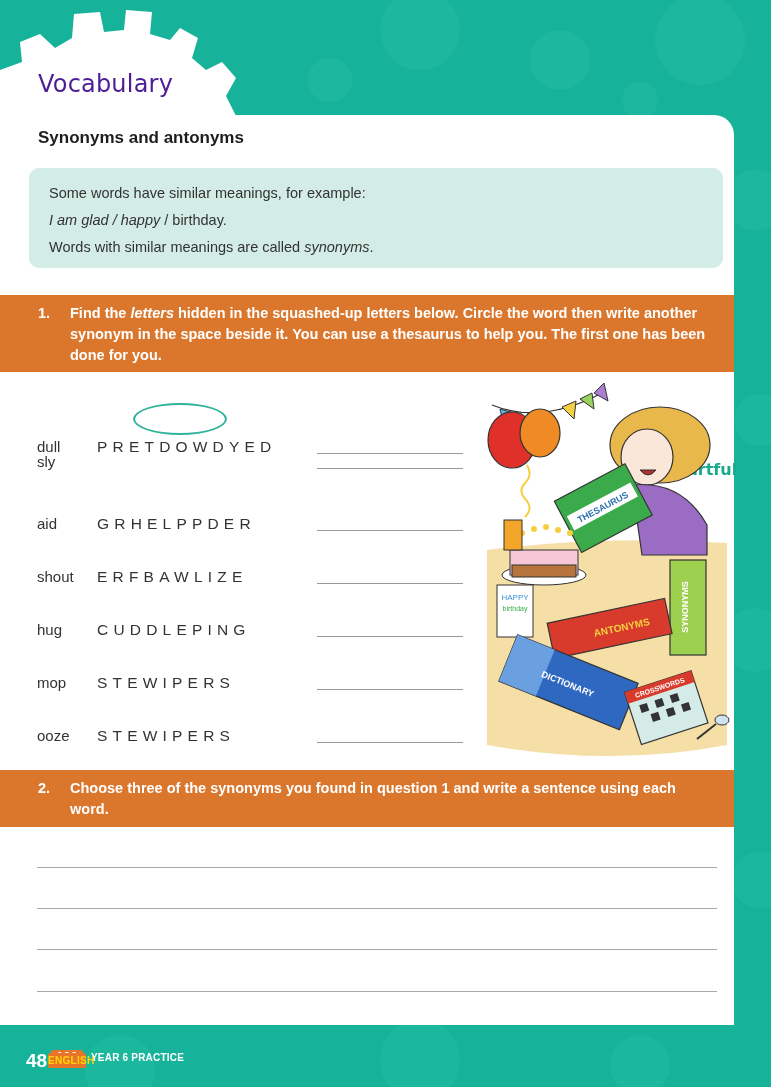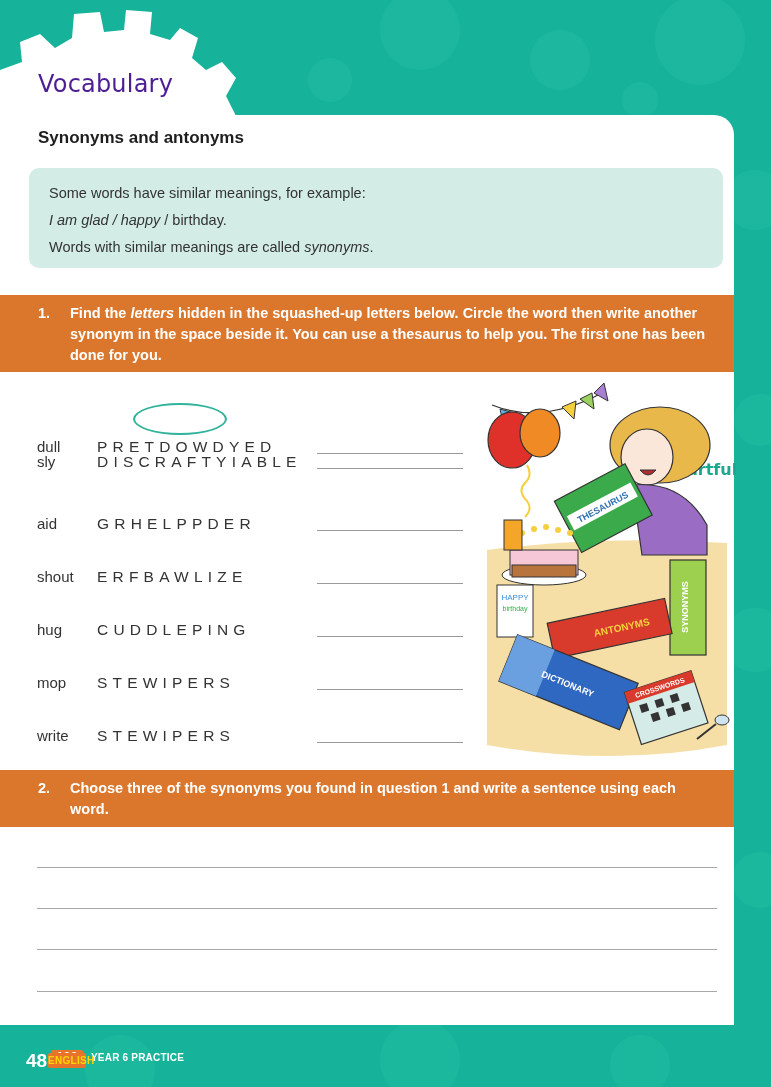--- a/index.html
+++ b/index.html
@@ -68,21 +68,20 @@
   <div><span>Words with similar meanings are called </span><i>synonyms</i><span>.</span></div>
 </div>
 
 <div class="band band1">
   <span class="num">1.</span>
   <span class="txt"><span>Find the </span><i>letters</i><span> hidden in the squashed-up letters below. Circle the word then write another synonym in the space beside it. You can use a thesaurus to help you. The first one has been done for you.</span></span>
 </div>
 
 <div class="row" style="top:409px;margin-top:44px;">
   <span class="clue">sly</span>
-  <span class="letters">DISCRAFTYIABLE</span>
   <span class="ans-line" style="top:15px;">
       <span class="answer">artful</span>
     </span>
 </div>
 <div class="circle"></div>
 
 <div class="row" style="top:438px;">
   <span class="clue">dull</span>
   <span class="letters">PRETDOWDYED</span>
   <span class="ans-line" style="top:15px;"></span>
@@ -101,21 +100,21 @@
   <span class="clue">hug</span>
   <span class="letters">CUDDLEPING</span>
   <span class="ans-line" style="top:15px;"></span>
 </div>
 <div class="row" style="top:674px;">
   <span class="clue">mop</span>
   <span class="letters">STEWIPERS</span>
   <span class="ans-line" style="top:15px;"></span>
 </div>
 <div class="row" style="top:727px;">
-  <span class="clue">write</span>
+  <span class="clue">ooze</span>
   <span class="letters">STEWIPERS</span>
   <span class="ans-line" style="top:15px;"></span>
 </div>
 
 <svg class="illus" viewBox="0 0 250 385">
 
   <path d="M5,175 Q120,160 245,168 L245,370 Q130,392 5,370 Z" fill="#f6dfa6"></path>
 
   <path d="M10,30 Q60,50 120,18" stroke="#333" stroke-width="1.2" fill="none"></path>
   <polygon points="18,34 32,38 22,52" fill="#5db7e8" stroke="#333" stroke-width="1"></polygon>

